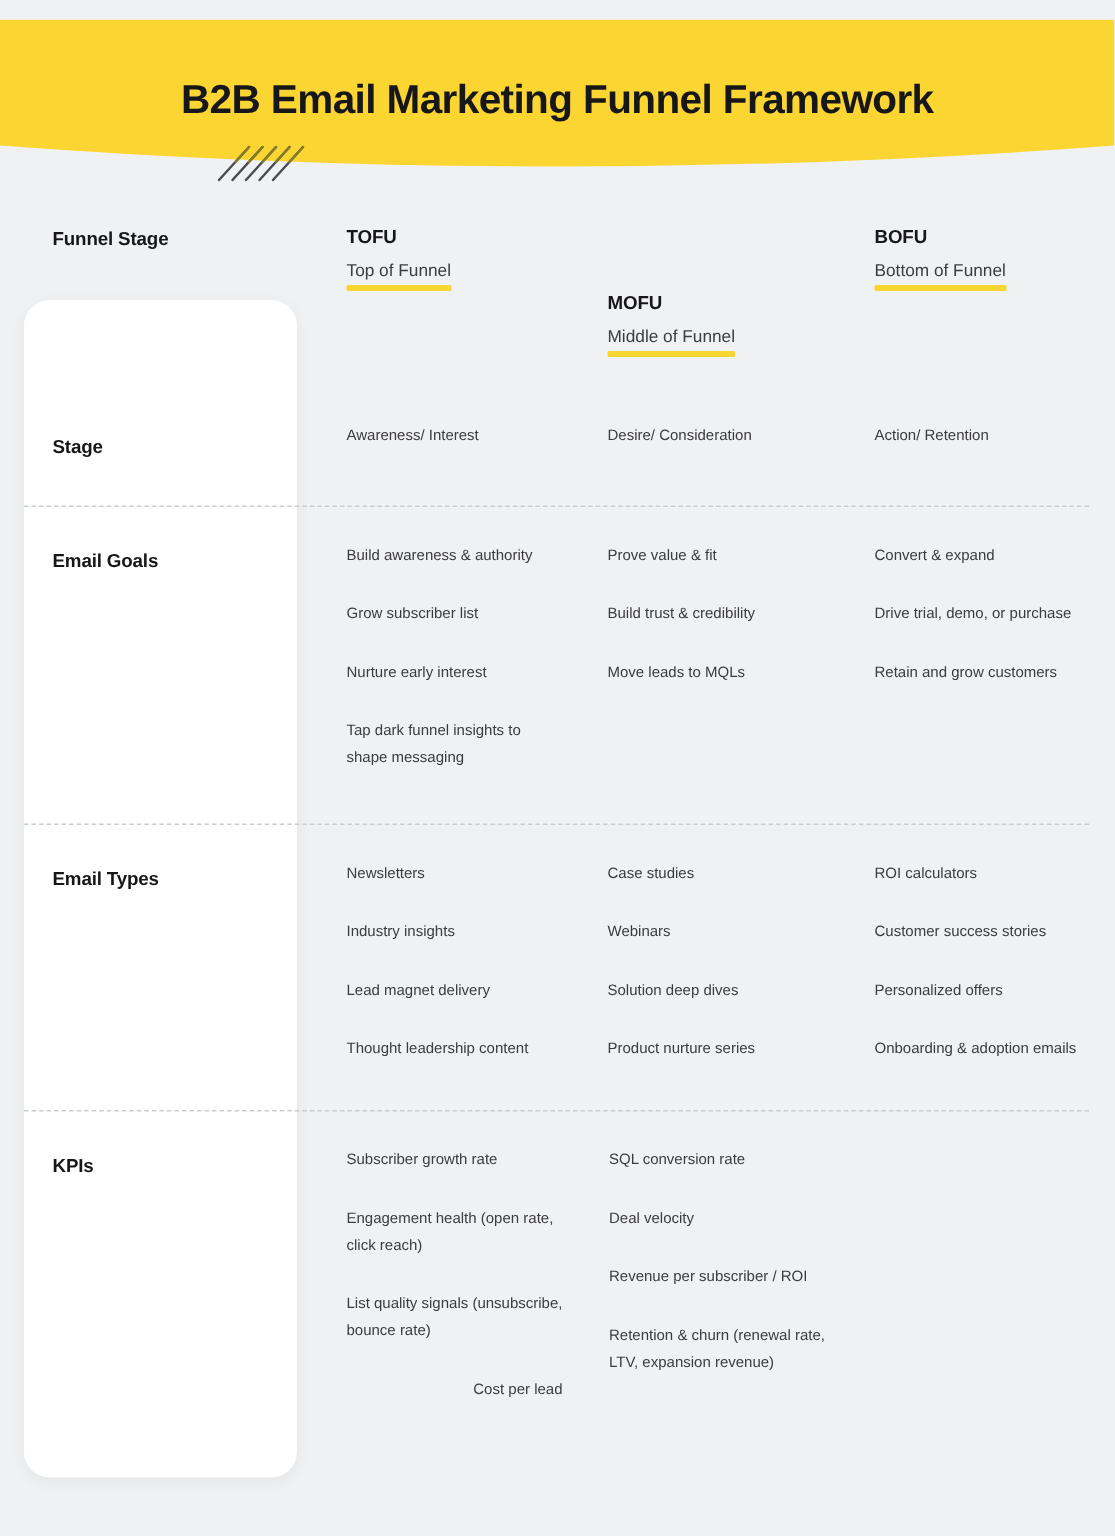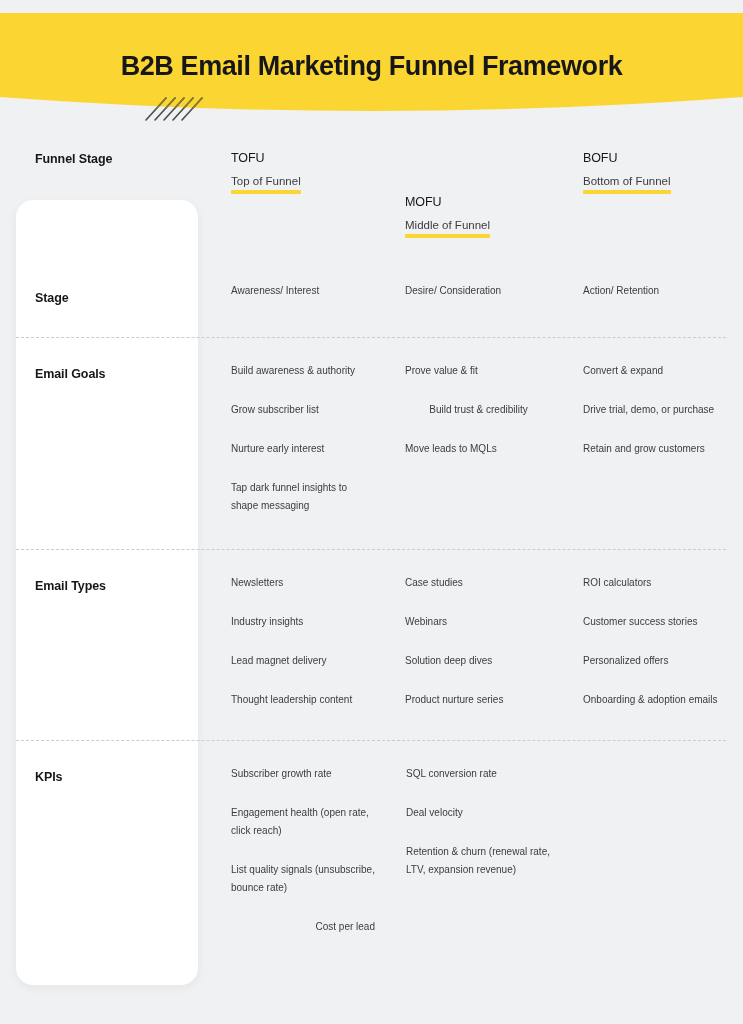--- a/index.html
+++ b/index.html
@@ -113,21 +113,21 @@
 
   .hdr-label {
     font-size: 12.5px;
     font-weight: bold;
     color: #17171a;
     letter-spacing: -0.1px;
     padding-top: 2px;
   }
   .hdr-code {
     font-size: 12.5px;
-    font-weight: normal;
+    font-weight: bold;
     color: #17171a;
     letter-spacing: -0.1px;
     line-height: 16px;
   }
   .hdr-sub-wrap {
     display: inline-block;
     margin-top: 8px;
   }
   .hdr-sub {
     font-size: 11.5px;
@@ -266,21 +266,21 @@
       <ul>
         <li style="color: rgb(60, 60, 63);">Build awareness &amp; authority</li>
         <li style="color: rgb(60, 60, 63);">Grow subscriber list</li>
         <li style="color: rgb(60, 60, 63);">Nurture early interest</li>
         <li style="color: rgb(60, 60, 63);">Tap dark funnel insights to shape messaging</li>
       </ul>
     </div>
     <div class="col-b cell">
       <ul>
         <li style="color: rgb(60, 60, 63);">Prove value &amp; fit</li>
-        <li style="color: rgb(60, 60, 63); text-align: center;">Build trust &amp; credibility</li>
+        <li style="color: rgb(60, 60, 63);">Build trust &amp; credibility</li>
         <li style="color: rgb(60, 60, 63);">Move leads to MQLs</li>
       </ul>
     </div>
     <div class="col-c cell">
       <ul>
         <li style="color: rgb(60, 60, 63);">Convert &amp; expand</li>
         <li style="color: rgb(60, 60, 63);">Drive trial, demo, or purchase</li>
         <li style="color: rgb(60, 60, 63);">Retain and grow customers</li>
       </ul>
     </div>
@@ -325,18 +325,19 @@
         <li style="color: rgb(60, 60, 63);">Subscriber growth rate</li>
         <li style="color: rgb(60, 60, 63);">Engagement health (open rate, click reach)</li>
         <li style="color: rgb(60, 60, 63);">List quality signals (unsubscribe, bounce rate)</li>
         <li style="color: rgb(60, 60, 63); text-align: right;">Cost per lead</li>
       </ul>
     </div>
     <div class="col-c cell">
       <ul>
         <li style="color: rgb(60, 60, 63);">SQL conversion rate</li>
         <li style="color: rgb(60, 60, 63);">Deal velocity</li>
+        <li style="color: rgb(60, 60, 63);">Revenue per subscriber / ROI</li>
         <li style="color: rgb(60, 60, 63);">Retention &amp; churn (renewal rate, LTV, expansion revenue)</li>
       </ul>
     </div>
   </div>
 
 </div>
 
 </body></html>

